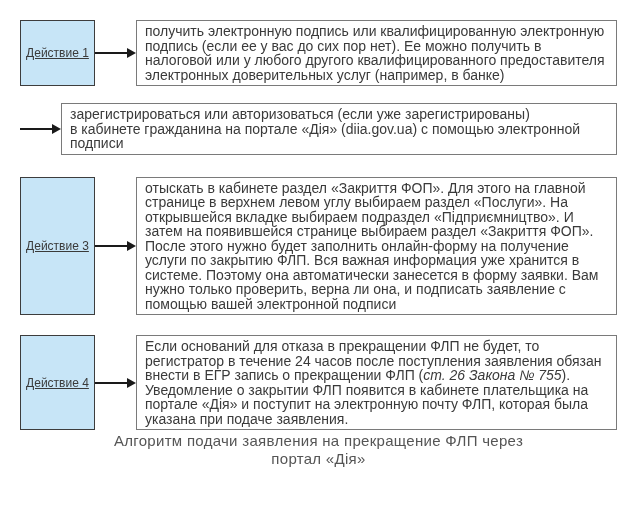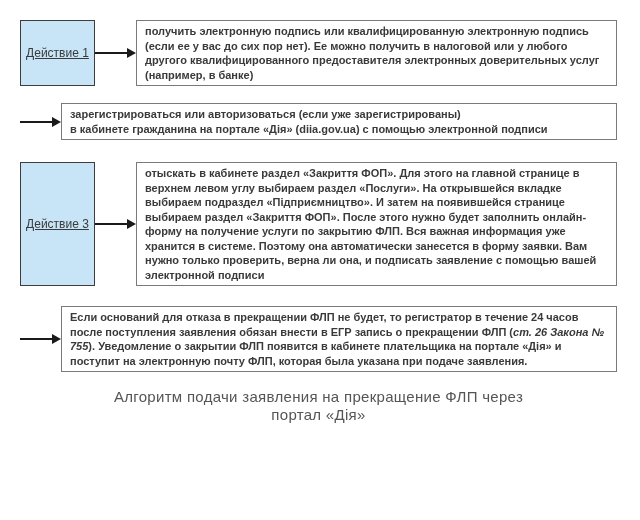--- a/index.html
+++ b/index.html
@@ -58,29 +58,28 @@
     width: 0; height: 0;
     border-left: 9px solid var(--arrow-color);
     border-top: 5px solid transparent;
     border-bottom: 5px solid transparent;
   }
   .text-box {
     flex: 1;
     background: #ffffff;
     border: 1px solid var(--text-box-border);
     padding: 3px 8px;
-    font-size: 11px;
+    font-size: 14px;
     line-height: 14.5px;
-    font-weight: bold;
   }
   .text-box .para {
     white-space: pre-wrap;
   }
   .caption {
-    margin-top: 16px;
+    margin-top: 2px;
     text-align: center;
     font-size: 15px;
     line-height: 18px;
     letter-spacing: 0.3px;
     color: var(--caption-color);
     white-space: pre-line;
   }
 </style>
 </head>
 <body>
@@ -118,20 +117,23 @@
     <div class="arrow">
       <div class="arrow-line"></div>
       <div class="arrow-head"></div>
     </div>
     <div class="text-box">
         <div class="para"><span>отыскать в кабинете раздел «Закриття ФОП». Для этого на главной странице в верхнем левом углу выбираем раздел «Послуги». На открывшейся вкладке выбираем подраздел «Підприємництво». И затем на появившейся странице выбираем раздел «Закриття ФОП». После этого нужно будет заполнить онлайн-форму на получение услуги по закрытию ФЛП. Вся важная информация уже хранится в системе. Поэтому она автоматически занесется в форму заявки. Вам нужно только проверить, верна ли она, и подписать заявление с помощью вашей электронной подписи</span></div>
       </div>
   </div>
 
   <div class="row row-4">
+    <div class="action-box">
+      <span>Действие 4</span>
+    </div>
     <div class="arrow">
       <div class="arrow-line"></div>
       <div class="arrow-head"></div>
     </div>
     <div class="text-box">
         <div class="para"><span>Если оснований для отказа в прекращении ФЛП не будет, то регистратор в течение 24 часов после поступления заявления обязан внести в ЕГР запись о прекращении ФЛП (</span><em>ст. 26 Закона № 755</em><span>). Уведомление о закрытии ФЛП появится в кабинете плательщика на портале «Дія» и поступит на электронную почту ФЛП, которая была указана при подаче заявления.</span></div>
       </div>
   </div>
 
   <div class="caption">Алгоритм подачи заявления на прекращение ФЛП через

